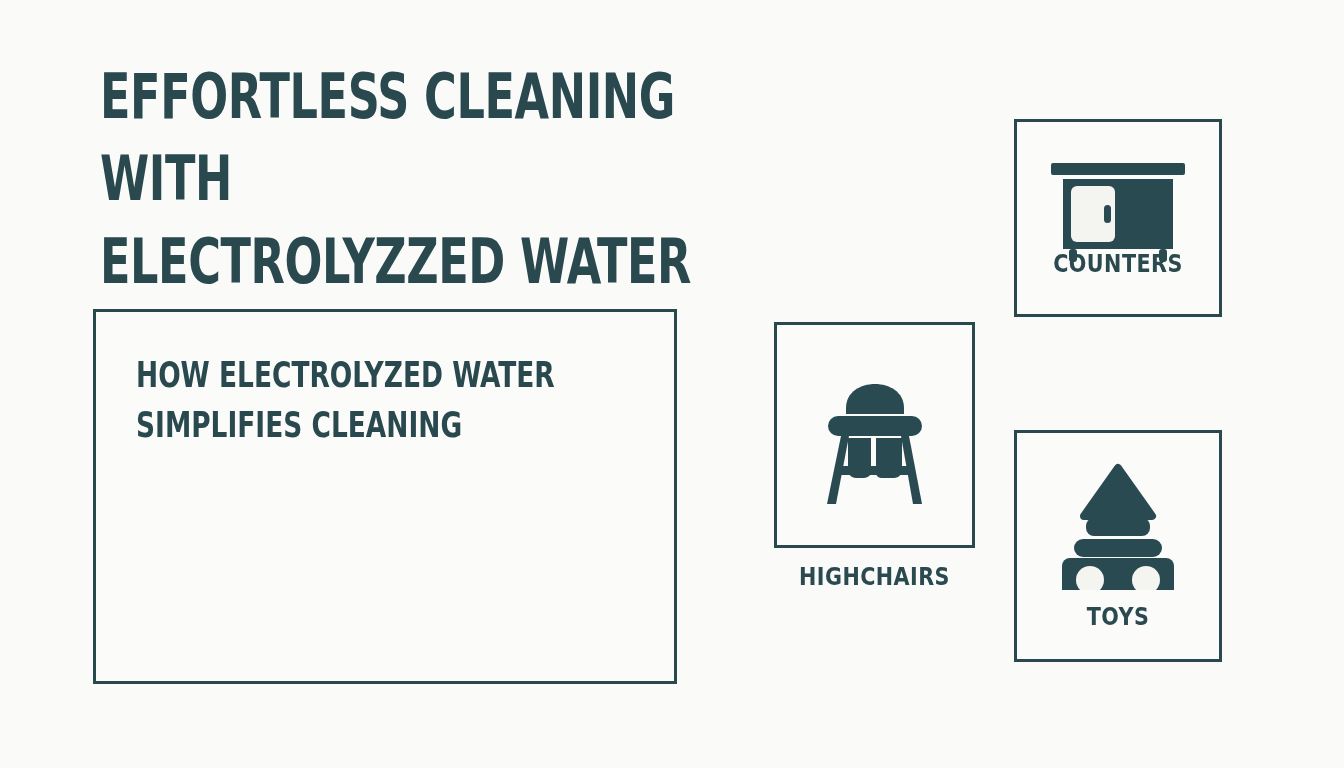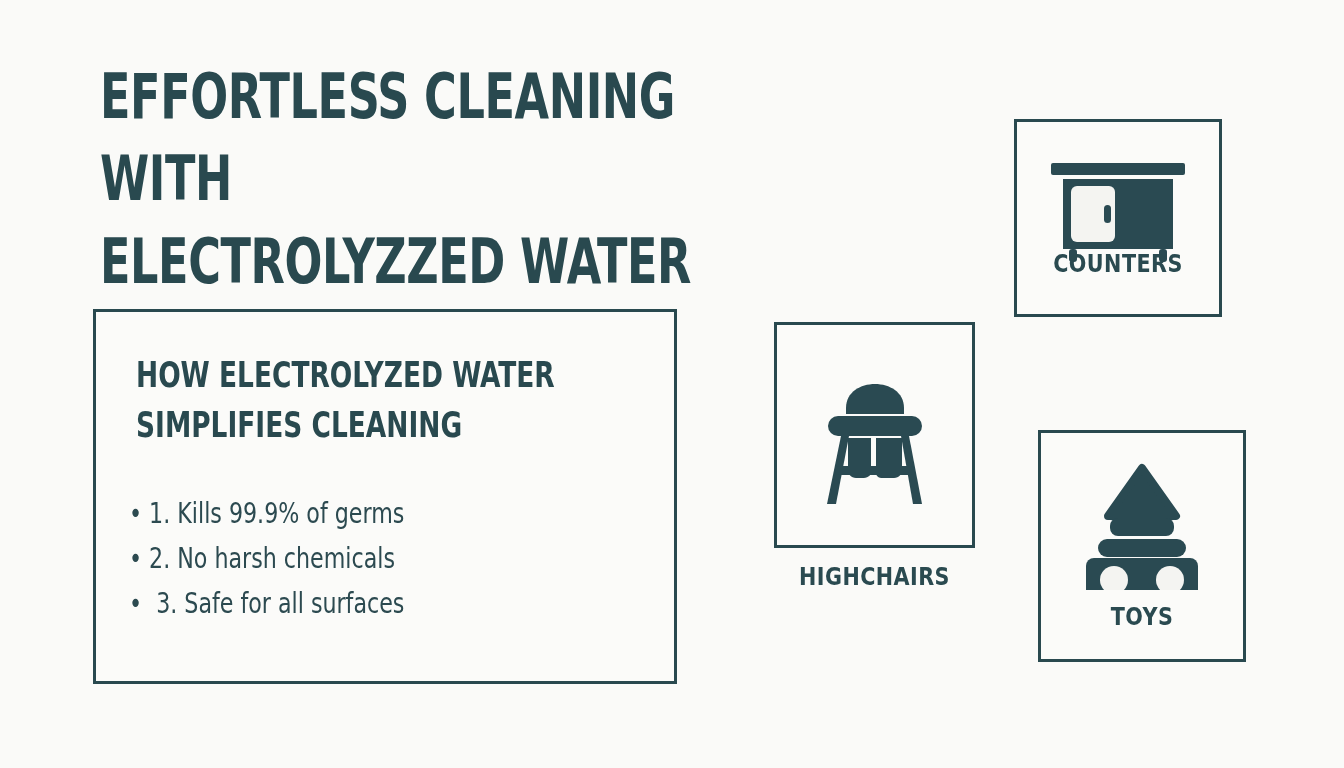--- a/index.html
+++ b/index.html
@@ -82,21 +82,21 @@
   }
 
   
   .icon-tile {
     position: absolute;
     border: 3px solid #29494F;
     background: #FBFBF9;
   }
 
   #tile-counters  { left: 1014px; top: 119px; width: 208px; height: 198px; }
-  #tile-toys      { left: 1014px; top: 430px; width: 208px; height: 232px; margin-left: 24px; }
+  #tile-toys      { left: 1014px; top: 430px; width: 208px; height: 232px; }
   #tile-highchairs{ left: 774px;  top: 322px; width: 201px; height: 226px; }
 
   .tile-glyph {
     position: absolute;
     left: 0;
     right: 0;
     display: flex;
     align-items: center;
     justify-content: center;
   }
@@ -136,25 +136,20 @@
 <body>
 
 <h1 id="infographic-title">EFFORTLESS CLEANING WITH
 ELECTROLYZZED WATER</h1>
 
 <section id="benefits-card">
 
   <h2 id="benefits-heading">HOW ELECTROLYZED WATER
 SIMPLIFIES CLEANING</h2>
 
-  <ul id="benefits-list">
-    <li>• 1. Kills 99.9% of germs</li>
-    <li>• 2. No harsh chemicals</li>
-    <li>•  3. Safe for all surfaces</li>
-  </ul>
 
 </section>
 
 <section class="icon-tile" id="tile-counters">
 
   <div class="tile-glyph" id="counters-glyph">
     <svg width="150" height="120" viewBox="0 0 150 120" aria-hidden="true">
 
       <rect x="8" y="8" width="134" height="12" rx="2" fill="#2A4A52"></rect>
 

